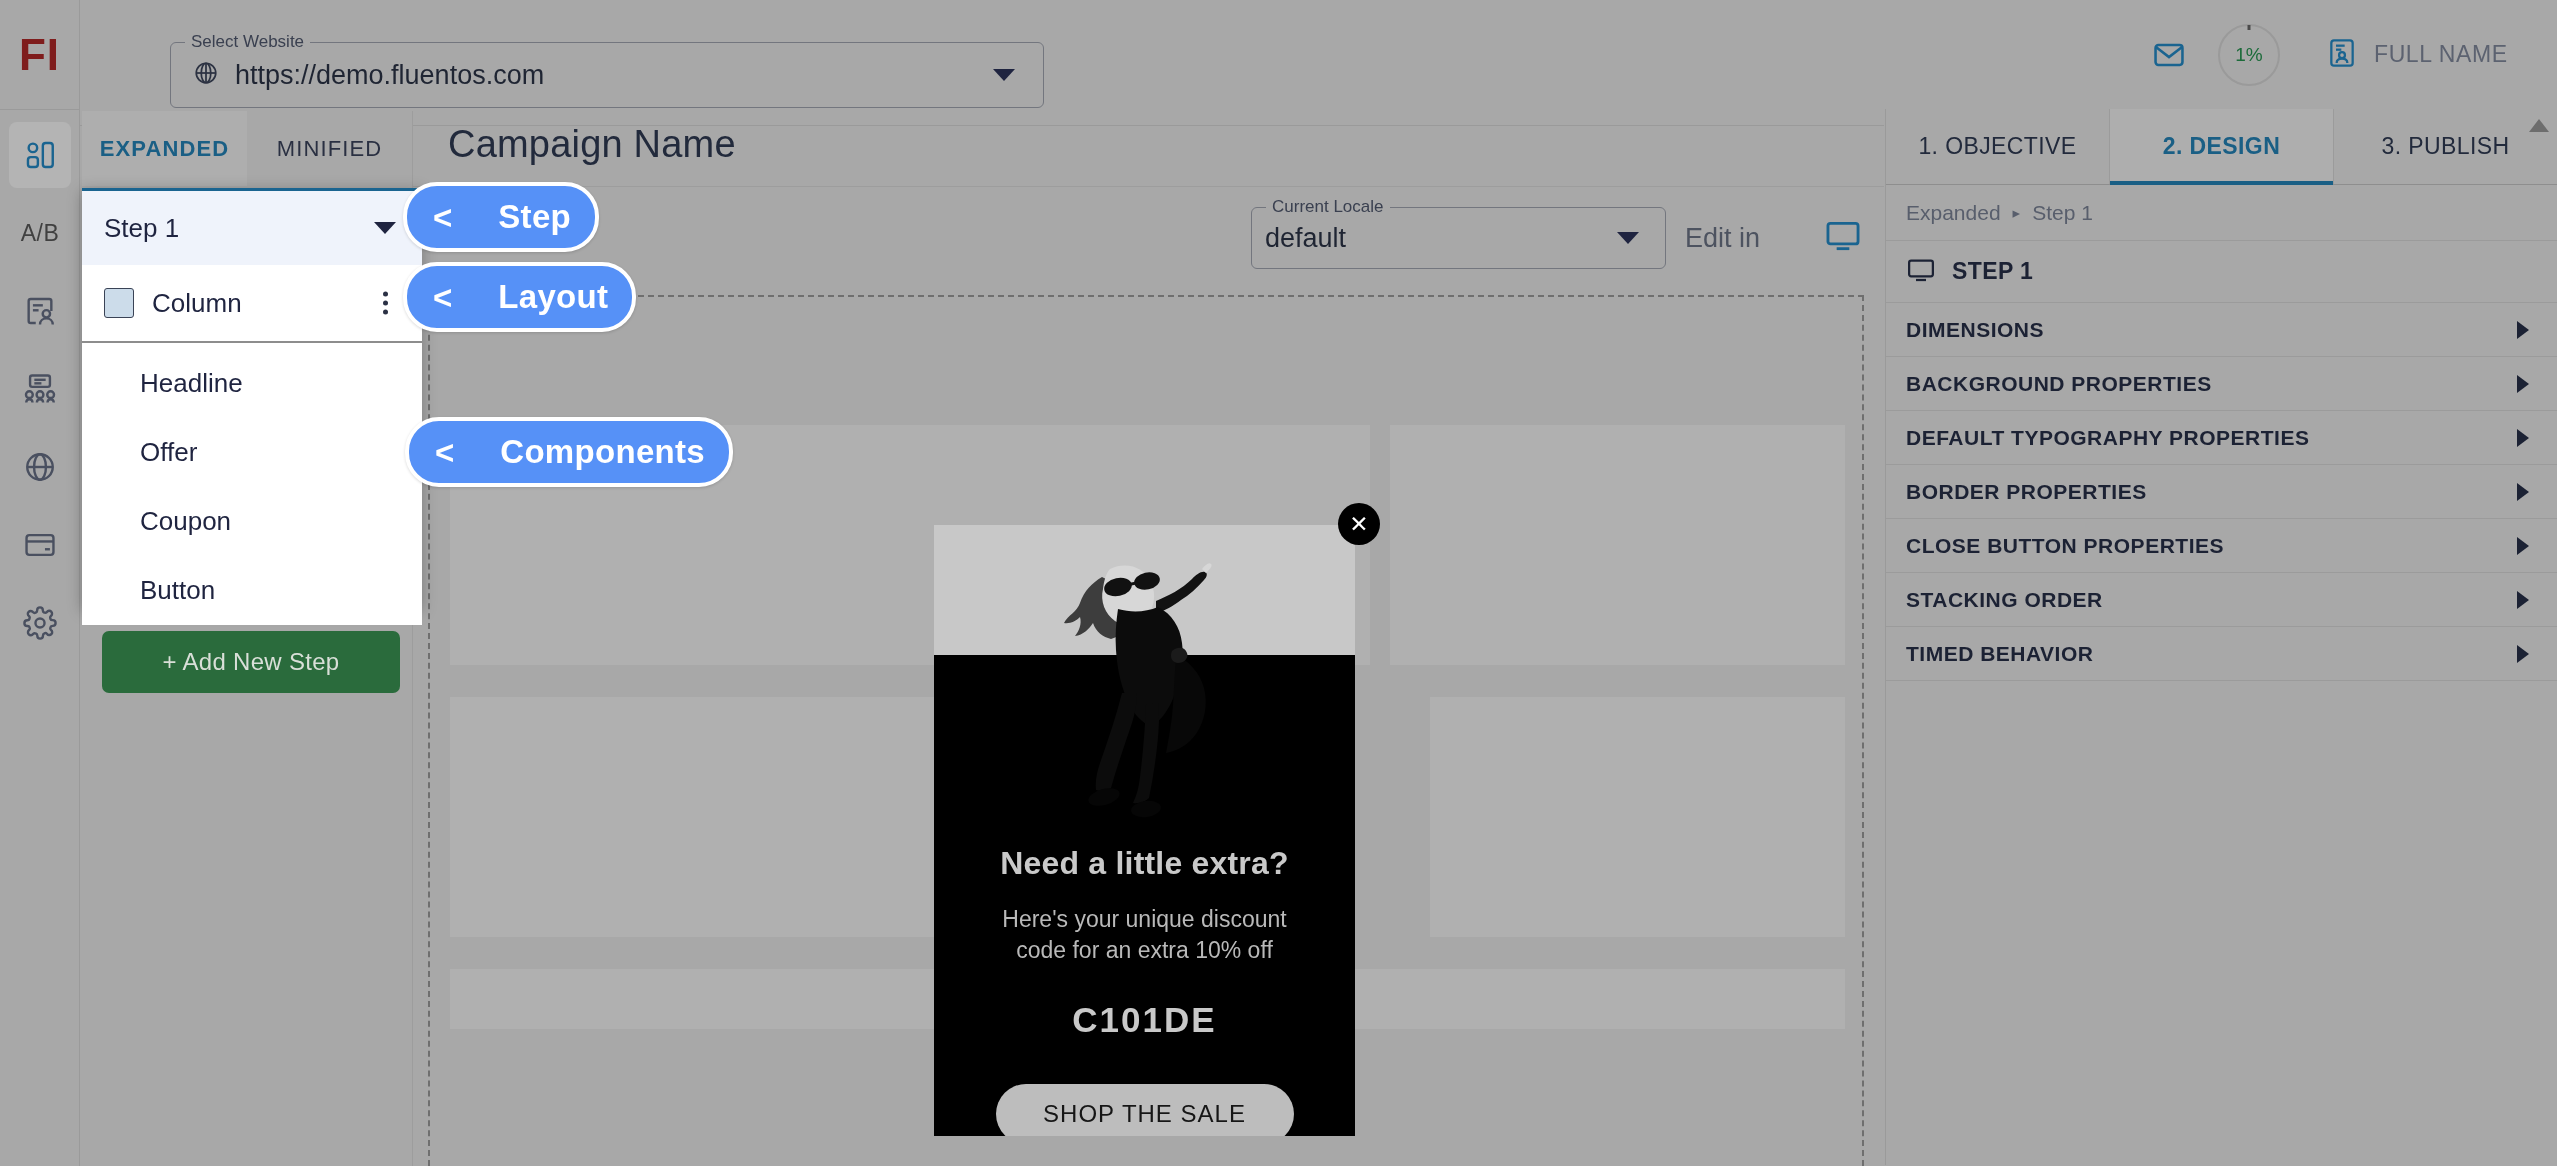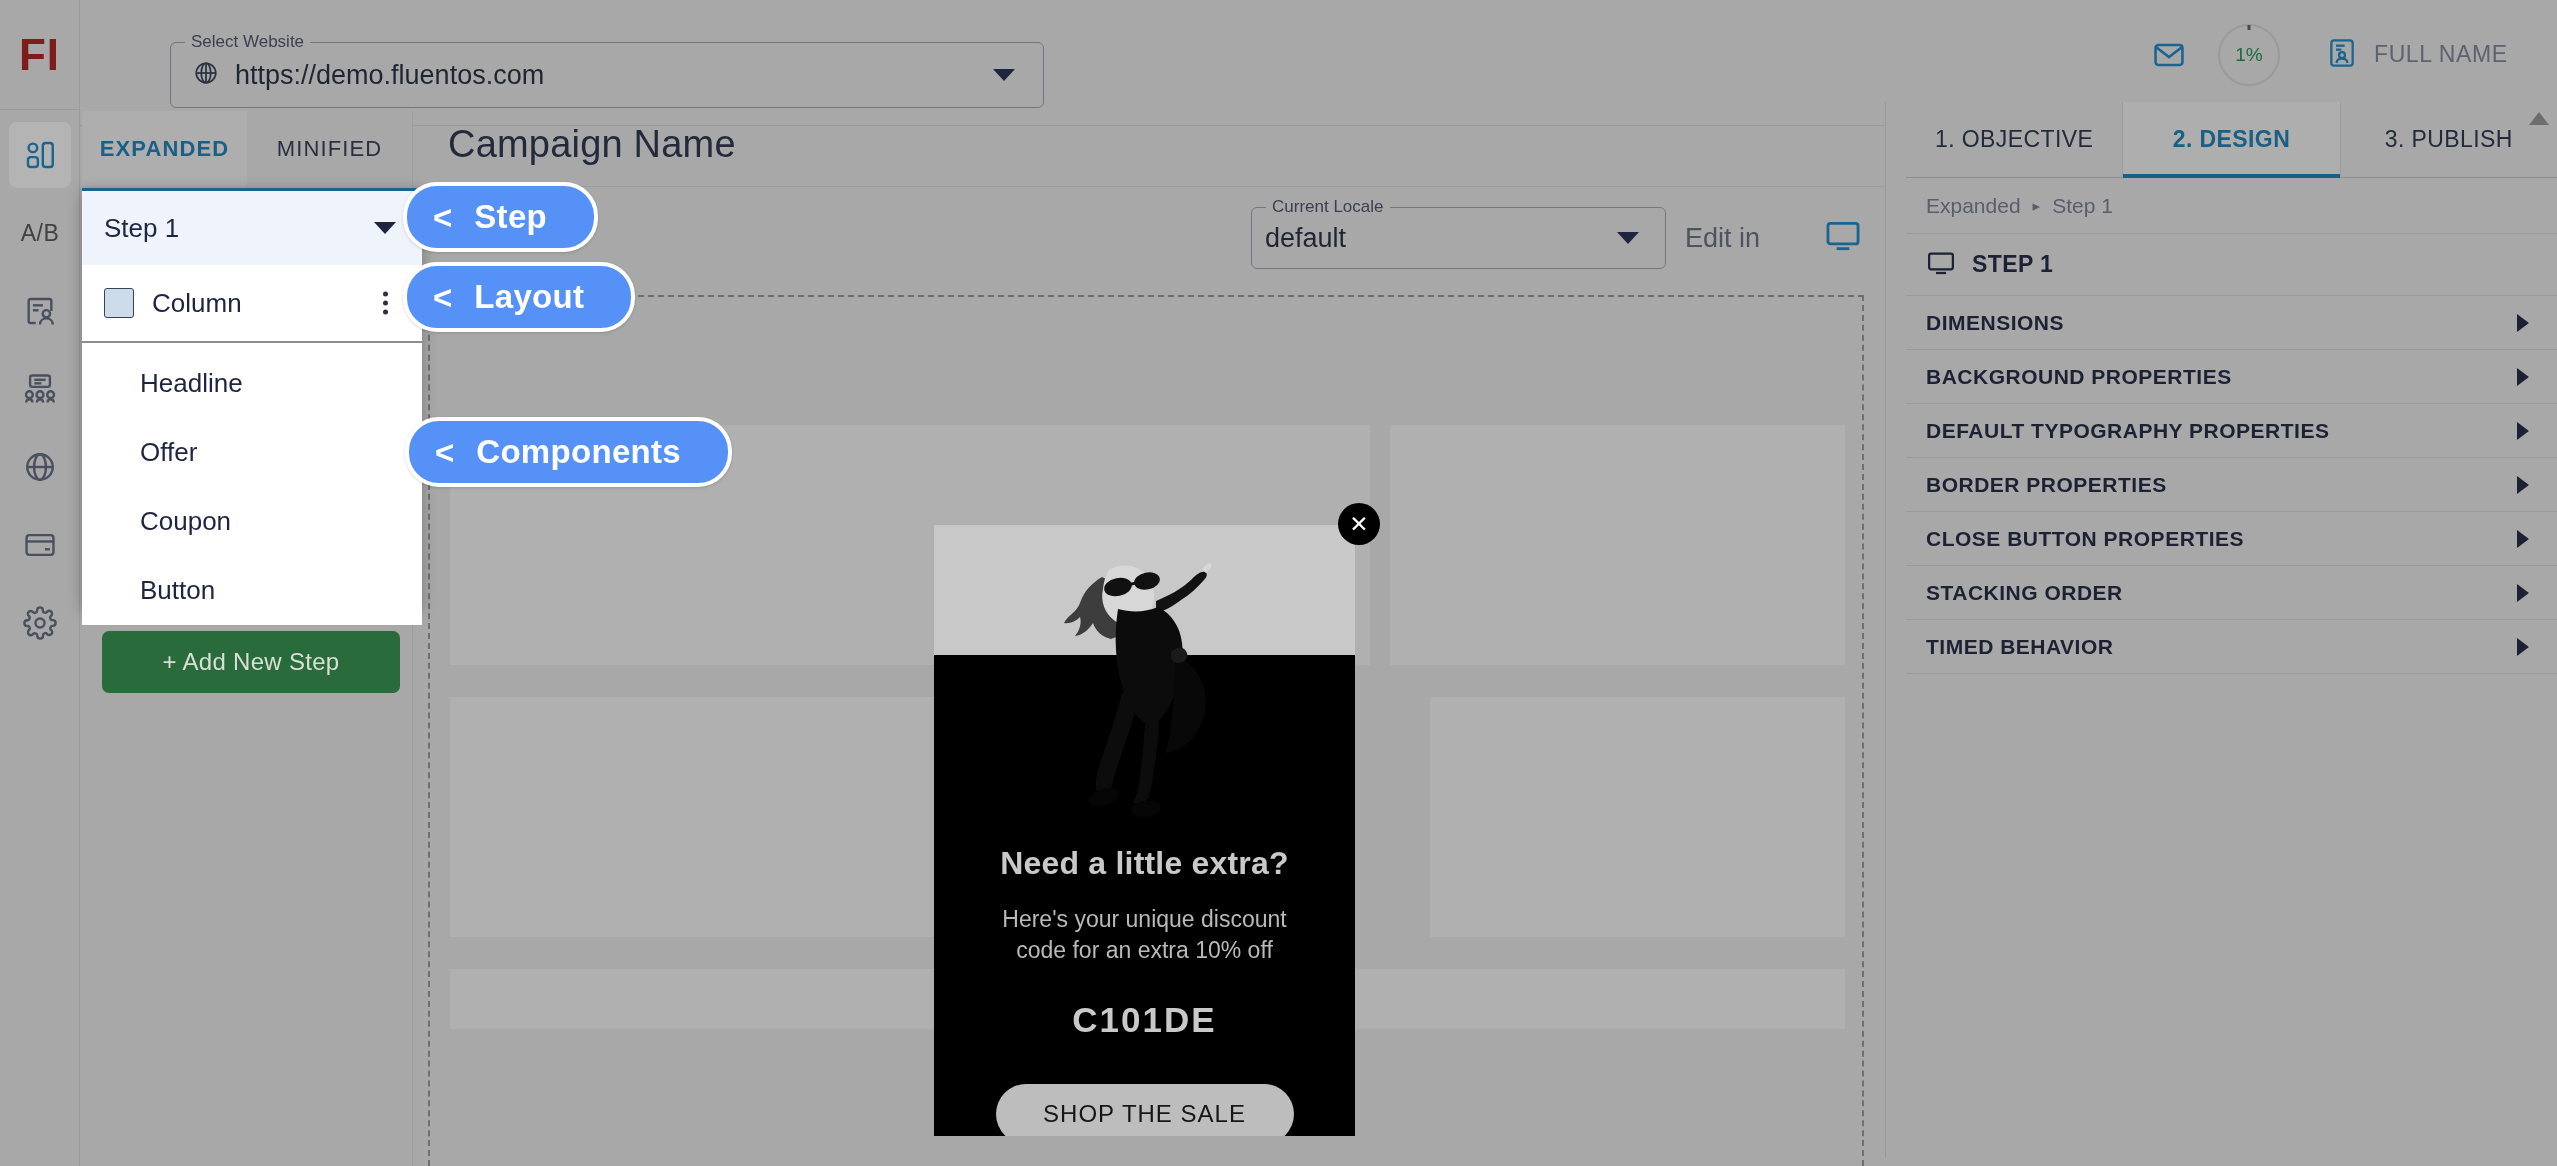--- a/index.html
+++ b/index.html
@@ -237,21 +237,21 @@
     color: #ffffff;
     font-weight: 700;
     display: flex; align-items: center;
     box-shadow: 0 1px 3px rgba(0,0,0,.15);
     z-index: 60;
   }
   .callout .chev {
     margin-left: 26px; margin-right: 22px;
     font-size: 33px; font-weight: 700; line-height: 1;
   }
-  .callout .ctext { font-size: 33px; letter-spacing: .3px; padding-right: 47px; }
+  .callout .ctext { font-size: 33px; letter-spacing: .3px; padding-right: 24px; margin-left: 24px; }
   #callout-step       { left: 403px;  top: 182px; height: 70px; }
   #callout-layout     { left: 403px;  top: 262px; height: 70px; }
   #callout-components { left: 405px;  top: 417px; height: 70px; }
 
   
   #canvas-toolbar {
     position: absolute; left: 413px; top: 187px;
     width: 1471px; height: 106px;
   }
   #locale-select {
@@ -341,25 +341,24 @@
   #creative-close {
     position: absolute; left: 1338px; top: 503px;
     width: 42px; height: 42px; border-radius: 50%;
     background: #000000; color: #ffffff;
     display: flex; align-items: center; justify-content: center;
     font-size: 23px; z-index: 30;
   }
 
   
   #right-panel {
-    position: absolute; left: 1885px; top: 102px;
+    position: absolute; left: 1885px; top: 109px;
     width: 672px; height: 1056px;
     background: #a8a8a8;
     border-left: 1px solid #9a9a9a;
-    padding-left: 20px;
   }
   #wizard-tabs {
     display: flex; height: 76px;
     border-bottom: 1px solid #8e8e8e;
   }
   .wtab {
     flex: 1;
     display: flex; align-items: center; justify-content: center;
     font-size: 23px; color: #222a3c; letter-spacing: .4px;
     position: relative;

